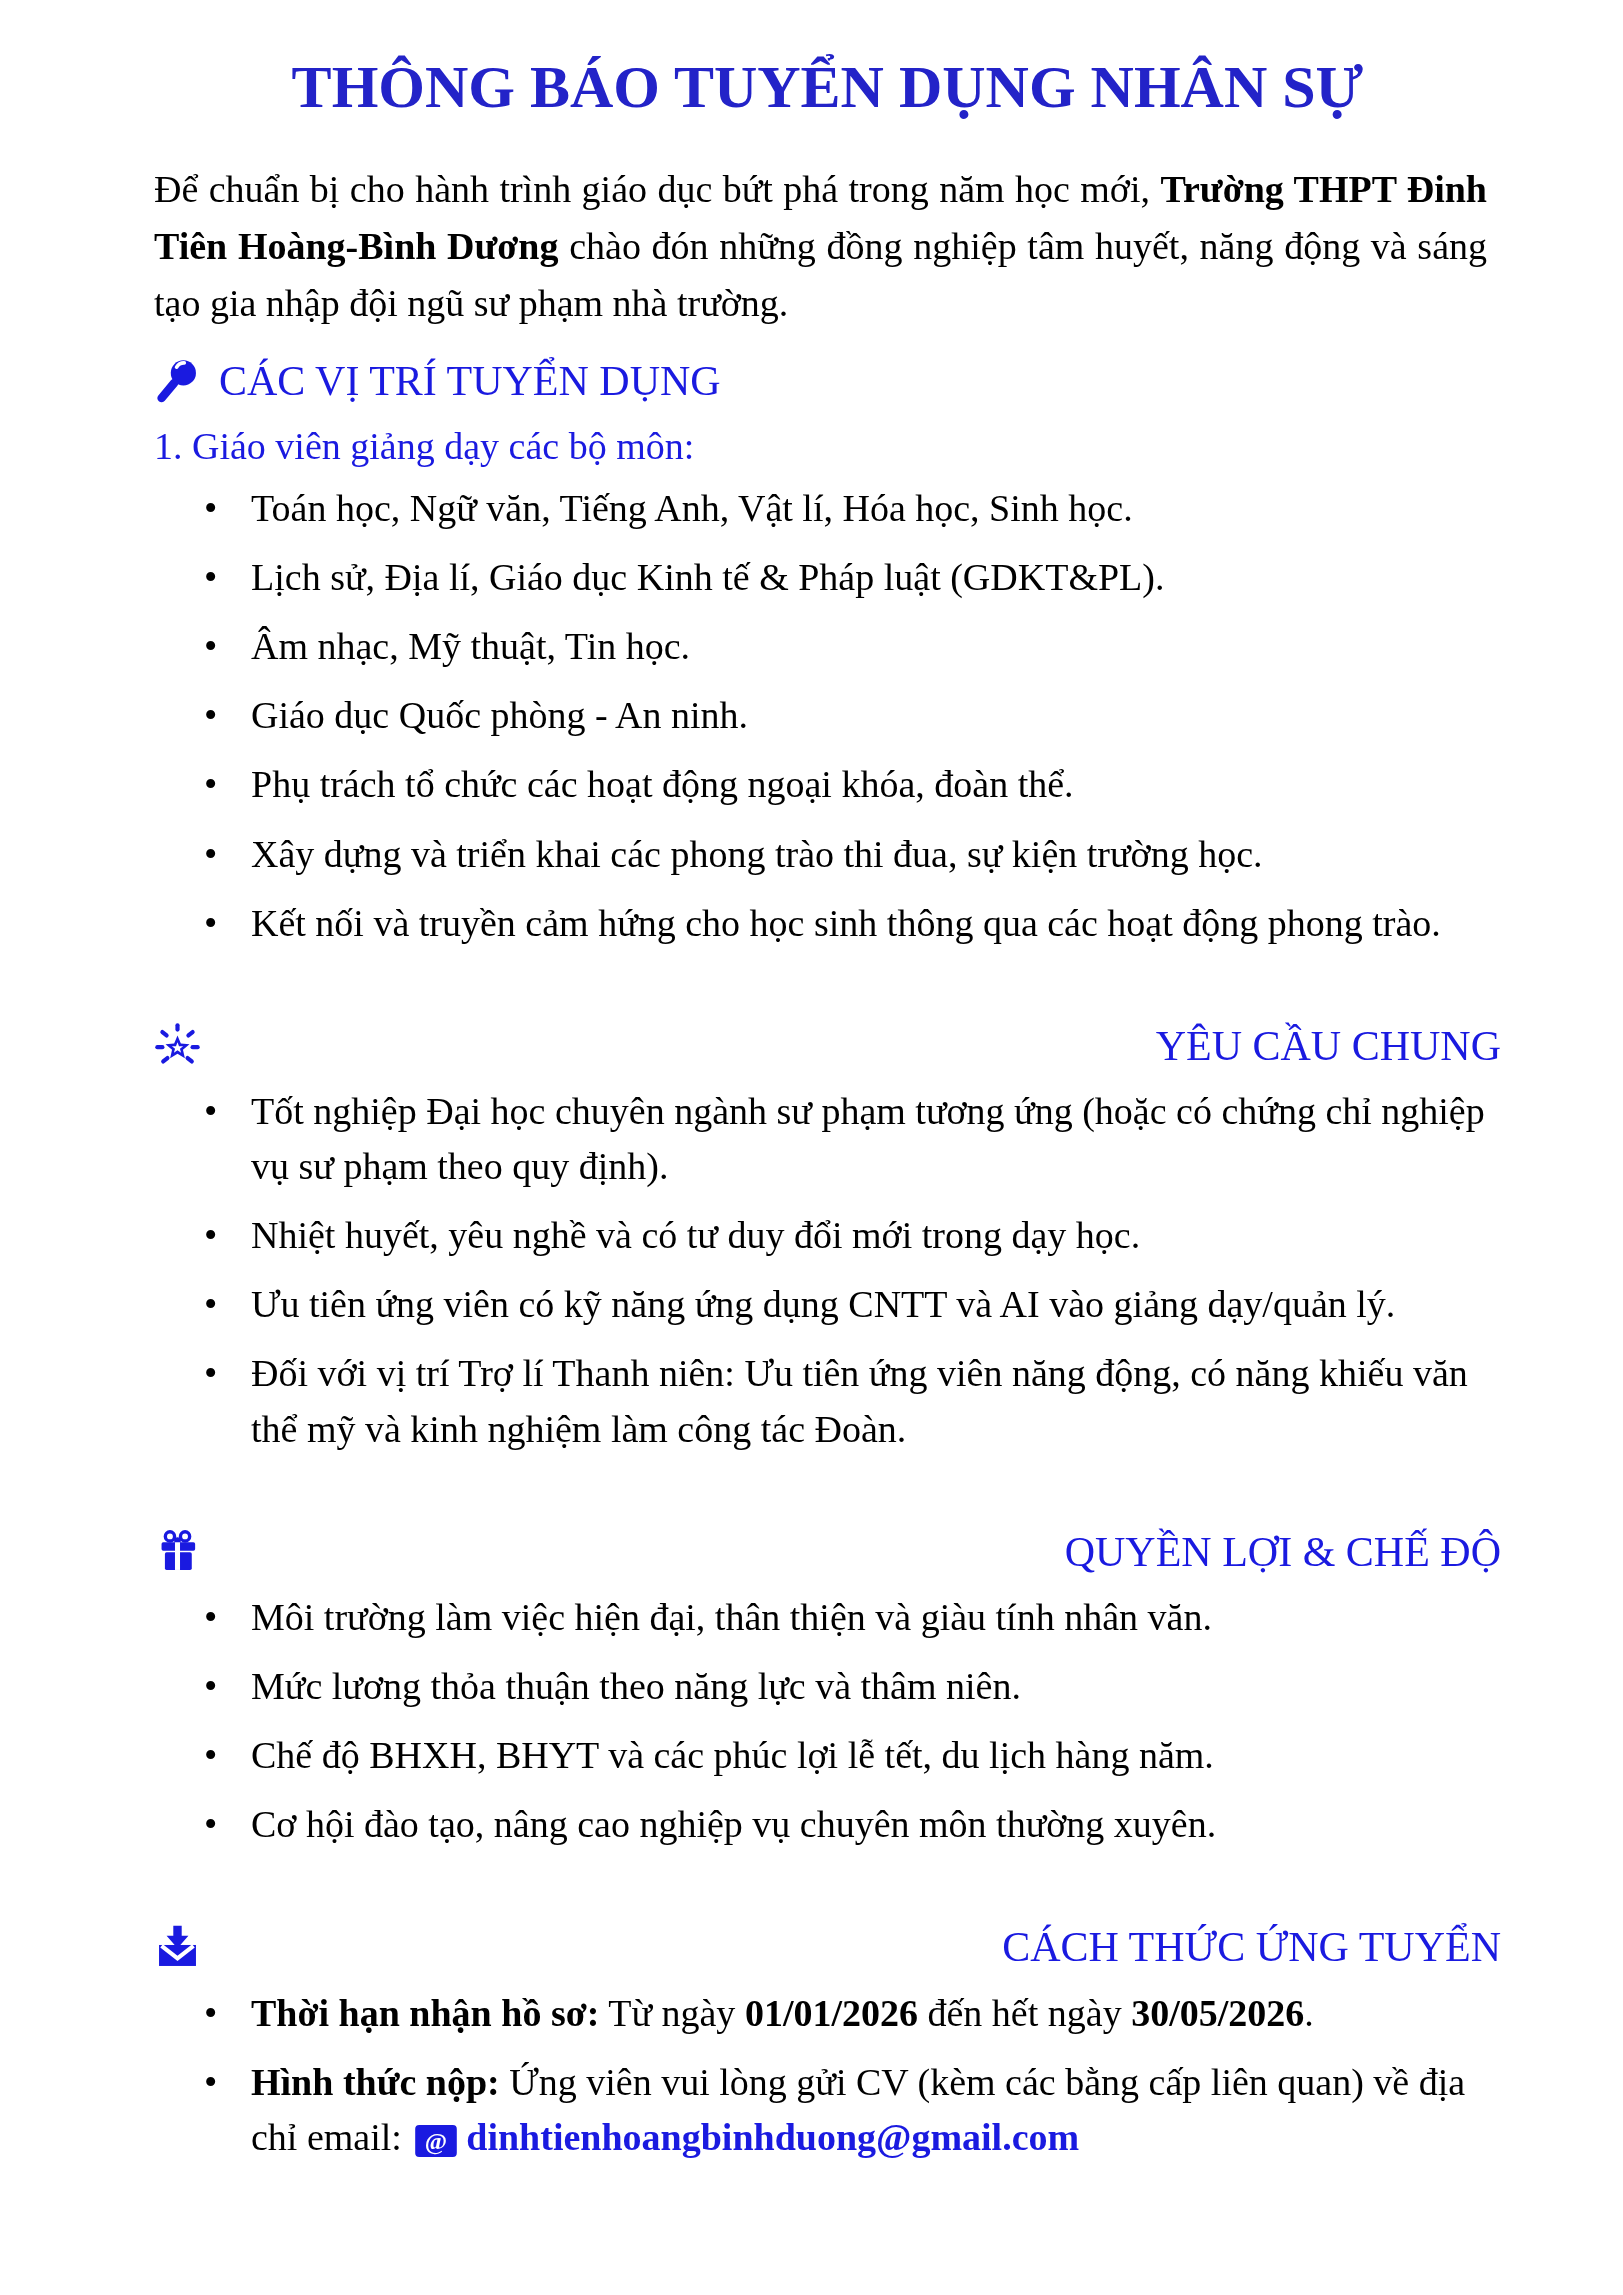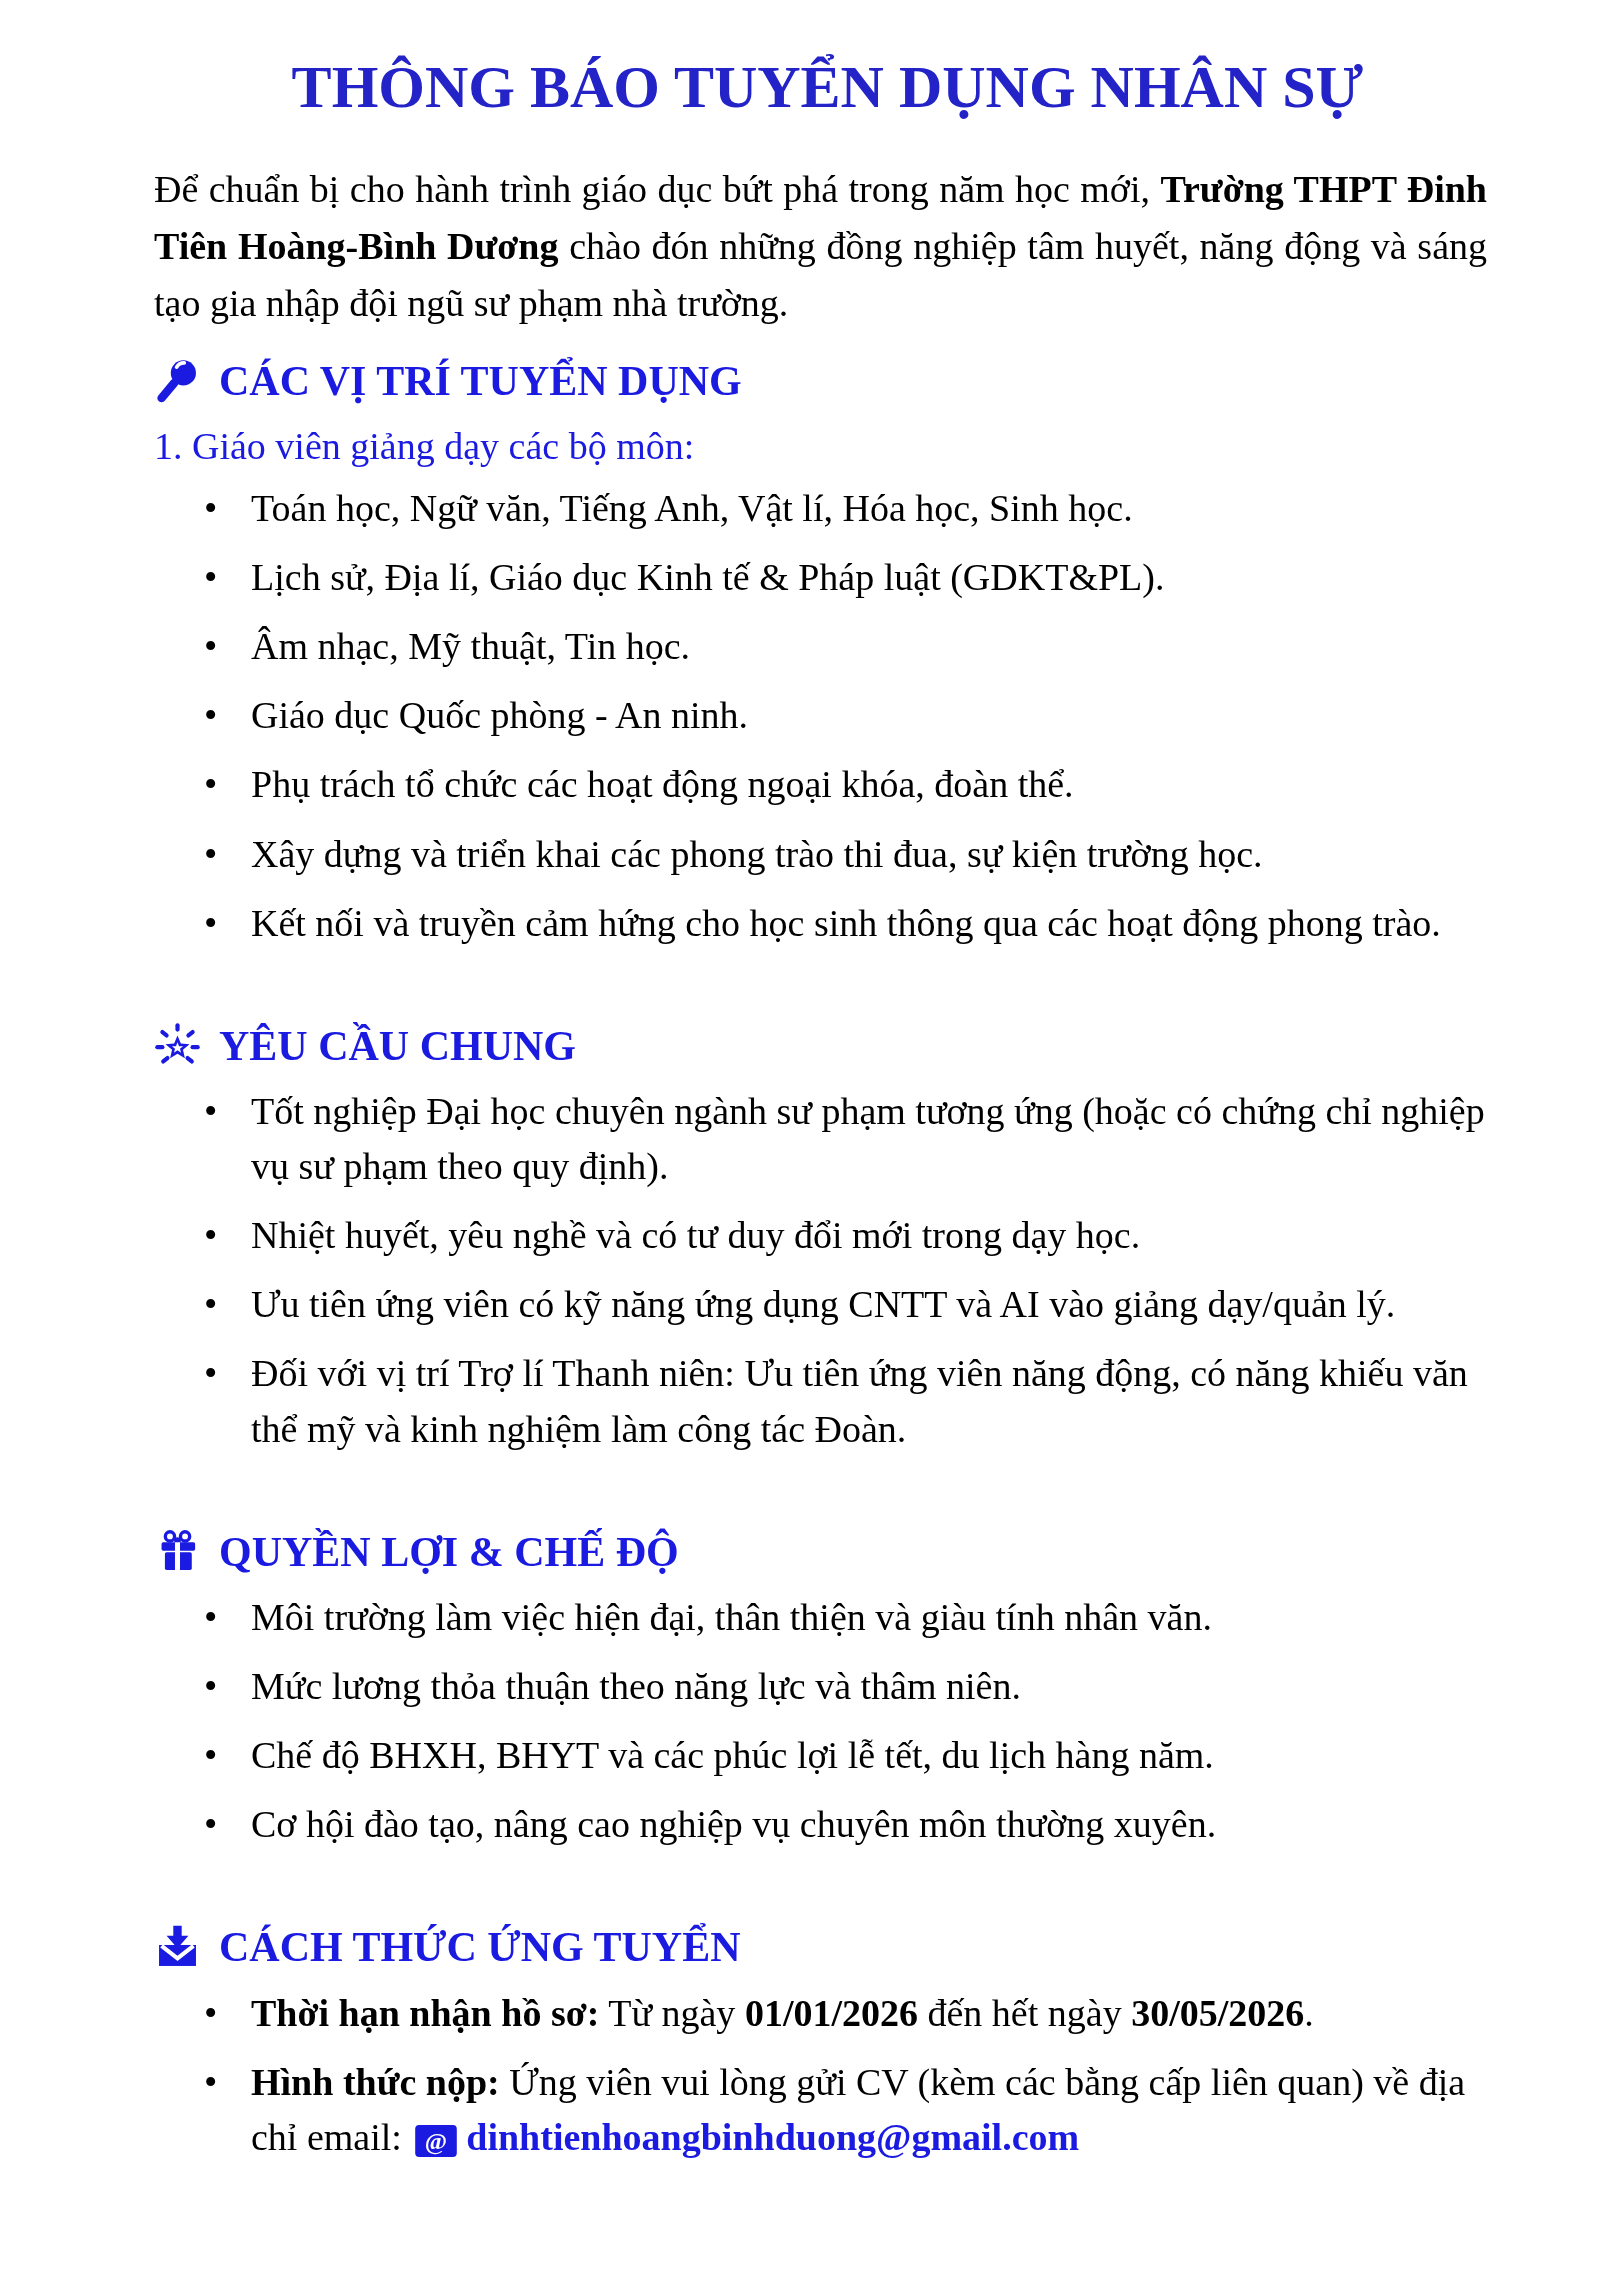--- a/index.html
+++ b/index.html
@@ -14,23 +14,23 @@
     margin:0 0 32px 0; text-align:center;
     color:#2323c8; font-weight:700; font-size:60px; line-height:1.36;
   }
 
   .intro { margin:0 14px 24px 0; font-size:38px; line-height:1.5; text-align:justify; }
   .b { font-weight:700; }
 
   .sec-heading {
     display:flex; align-items:center; gap:18px;
     margin:23px 0 13px 0;
-    color:#1a1ae0; font-weight:700; font-size:42px; line-height:1.2;
+    color:#1a1ae0; font-weight:400; font-size:42px; line-height:1.2;
   }
-  .sec-heading.mt-lg { margin-top:70px; }
+  .sec-heading.mt-lg { margin-top:70px;justify-content:space-between; }
   .sec-heading .icon { flex:0 0 auto; display:inline-flex; }
 
   .sub-heading { margin:16px 0 9.7px 0; color:#1a1ae0; font-weight:400; font-size:38px; line-height:1.3; }
 
   .bullets { margin:0 0 3.2px 50px; }
   .li { display:flex; font-size:38px; line-height:1.45; margin-bottom:14px; }
   .li .dot { flex:0 0 47px; }
   .li .txt { flex:1 1 auto; }
 
   .email-link { color:#1a1ae0; font-weight:700; }

